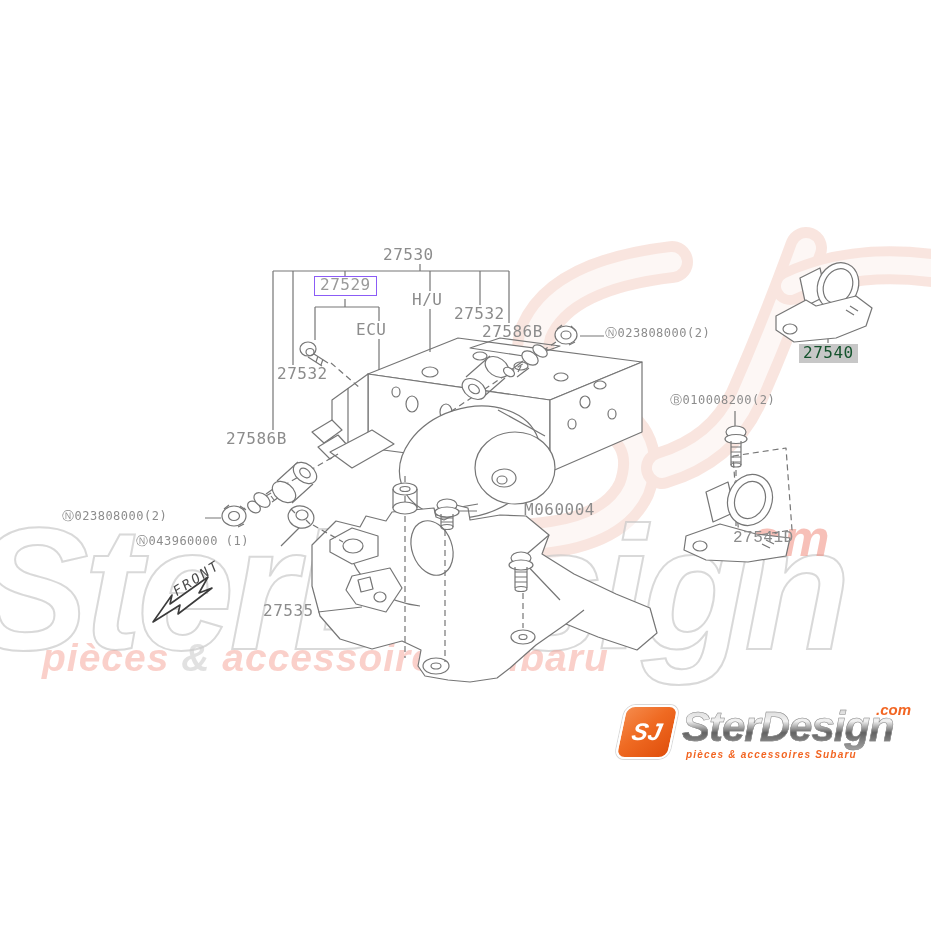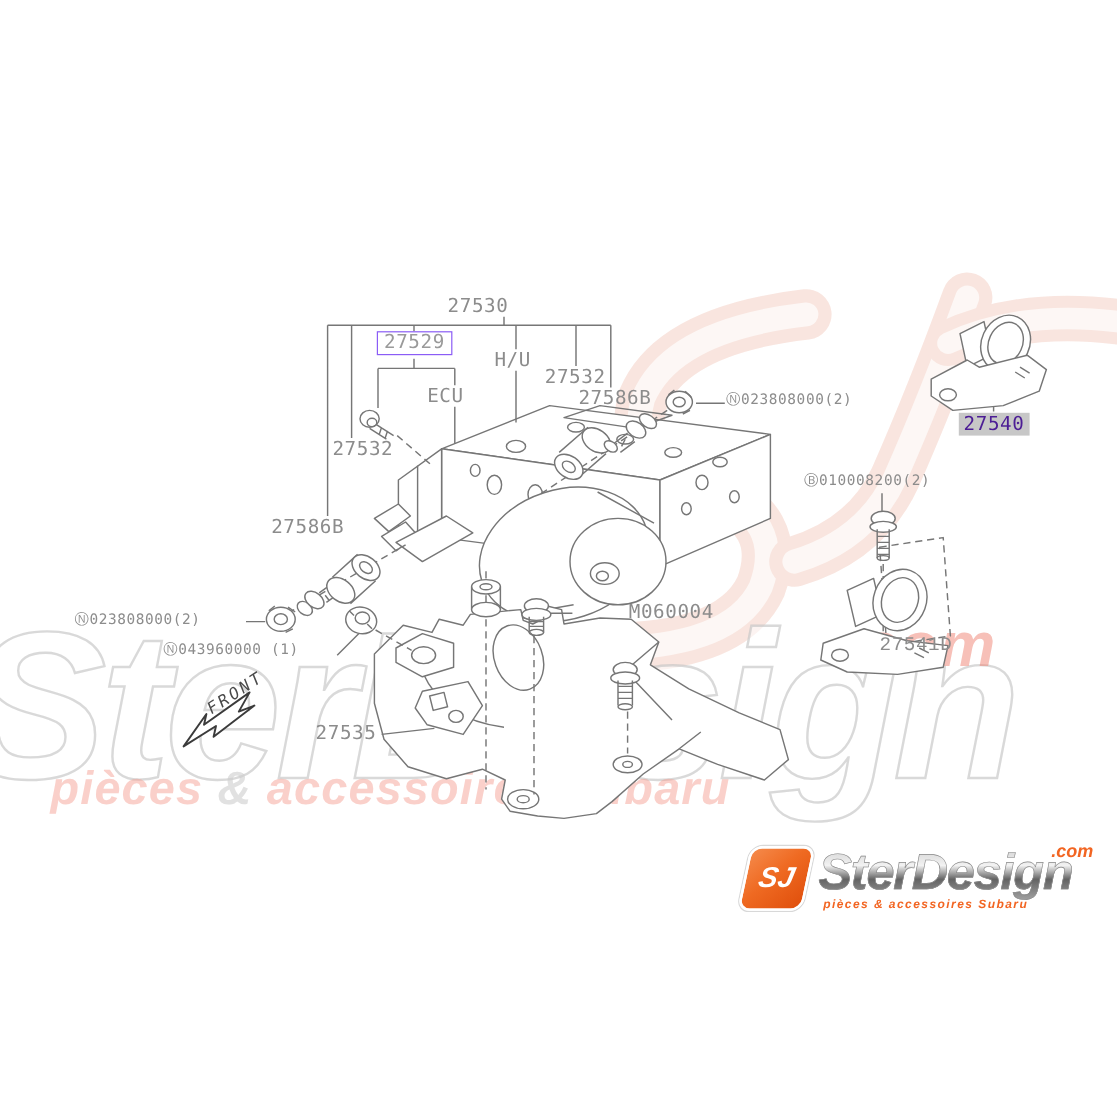--- a/index.html
+++ b/index.html
@@ -13,21 +13,21 @@
   .wm-com{left:702px;top:508px;z-index:1;font:bold italic 52px "Liberation Sans",sans-serif;
     color:rgba(240,130,114,0.5);letter-spacing:2px;}
   .wm-tagline{left:42px;top:636px;z-index:1;font:bold italic 39px "Liberation Sans",sans-serif;
     color:rgba(244,151,138,0.45);white-space:nowrap;letter-spacing:1px;}
   .wm-tagline .amp{color:rgba(205,205,205,0.6);}
   
   .lbl{position:absolute;z-index:3;color:#8c8c8c;font-size:16px;line-height:1.05;
        white-space:nowrap;letter-spacing:0.5px;}
   .lbl.small{font-size:12px;}
   .lbl.boxed{border:1px solid #8b5cf6;padding:0px 5px 1px 5px;color:#9a9a9a;background:#fff;}
-  .lbl.selected{background:#c7c7c7;color:#4c1d95;padding:1px 4px;}
+  .lbl.selected{background:#c7c7c7;color:#14532d;padding:1px 4px;}
   .lbl.front{color:#4a4a4a;font-size:13.5px;letter-spacing:2.5px;font-style:italic;
        transform:rotate(-33deg);transform-origin:left bottom;}
   svg.linework{position:absolute;left:0;top:0;z-index:2;}
   svg.peach{position:absolute;left:0;top:0;z-index:0;}
   
   .logo{position:absolute;left:598px;top:697px;width:330px;height:80px;z-index:4;}
   .logo-mark{position:absolute;left:22px;top:8px;width:50px;height:50px;
     background:linear-gradient(135deg,#f58a4b 0%,#ef6a22 45%,#e04f0c 100%);
     transform:skewX(-12deg);border-radius:10px;border:2px solid #fff;
     box-shadow:0 0 0 1px #d8d8d8;display:flex;align-items:center;justify-content:center;
@@ -234,21 +234,21 @@
       <path d="M686 536 L720 524 L756 534 L790 538 L786 556 L748 562 L706 560 L684 550 Z" fill="#fff"></path>
       <ellipse cx="700" cy="546" rx="7" ry="5"></ellipse>
       <path d="M762 544 L770 548 M766 540 L774 544"></path>
     </g>
 
     <g>
       <path d="M153 622 L172 595 L170 604 L208 577 L199 593 L212 588 L178 614 L180 605 Z" fill="#fff" stroke="#3b3b3b" stroke-width="1.6"></path>
     </g>
   </svg>
 
-  <div class="lbl" style="left:373px;top:247px;">27530</div>
+  <div class="lbl" style="left:383px;top:247px;">27530</div>
   <div class="lbl boxed" style="left:314px;top:276px;">27529</div>
   <div class="lbl" style="left:412px;top:292px;">H/U</div>
   <div class="lbl" style="left:356px;top:322px;">ECU</div>
   <div class="lbl" style="left:277px;top:366px;">27532</div>
   <div class="lbl" style="left:454px;top:306px;">27532</div>
   <div class="lbl" style="left:482px;top:324px;">27586B</div>
   <div class="lbl small" style="left:605px;top:327px;">Ⓝ023808000(2)</div>
   <div class="lbl selected" style="left:799px;top:344px;">27540</div>
   <div class="lbl small" style="left:670px;top:394px;">Ⓑ010008200(2)</div>
   <div class="lbl" style="left:226px;top:431px;">27586B</div>

